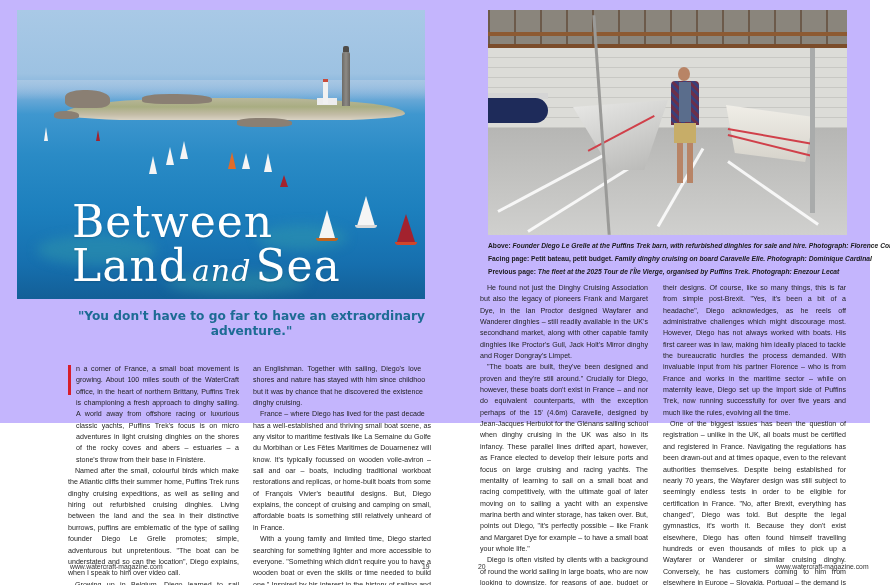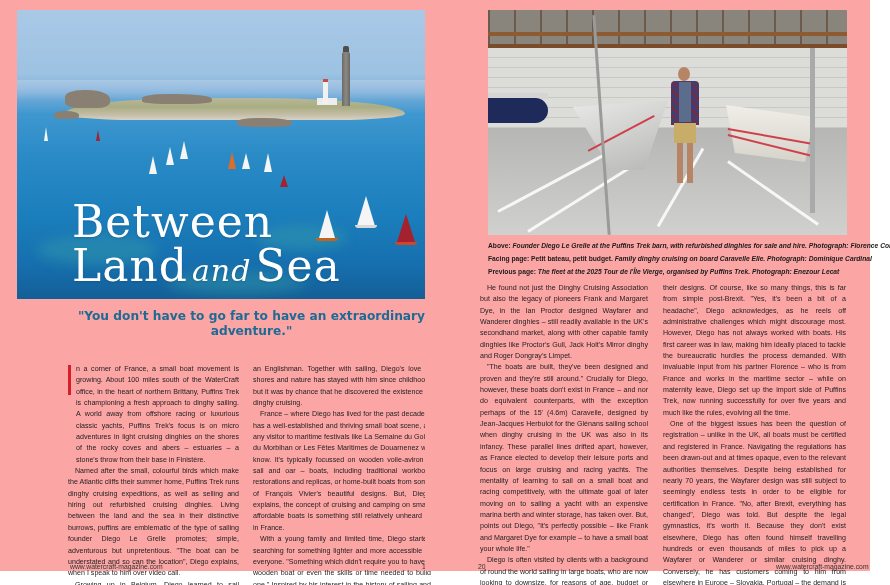--- a/index.html
+++ b/index.html
@@ -1,19 +1,19 @@
 <!DOCTYPE html>
 <html><head>
 <meta charset="utf-8">
 <style>
   * { margin:0; padding:0; box-sizing:border-box; }
   html, body { width:890px; height:585px; background:#ffffff; overflow:hidden; }
   body { position:relative; font-family:"Liberation Sans", sans-serif; color:#1a1a1a; }
 
-  .page { position:absolute; top:0; height:571px; background:#fca5a5;text-decoration:underline; }
+  .page { position:absolute; top:0; height:423px; background:#c4b5fd;text-decoration:underline; }
   .page-left { left:0; width:445px; }
   .page-right { left:425px; width:445px; }
 
   
   .hero {
     position:absolute; left:17px; top:10px; width:445px; height:289px; overflow:hidden;
     background:linear-gradient(180deg,#a9c9e6 0%,#9dc2e2 22%,#7fb1db 28%,#3f97cf 36%,#2a8bc6 50%,#1c7fbd 70%,#166fae 88%,#135f97 100%);
   }
   .hero .sky-haze { position:absolute; left:0; top:70px; width:100%; height:20px;
     background:linear-gradient(180deg,rgba(170,200,228,0.9),rgba(110,170,215,0.0)); }

